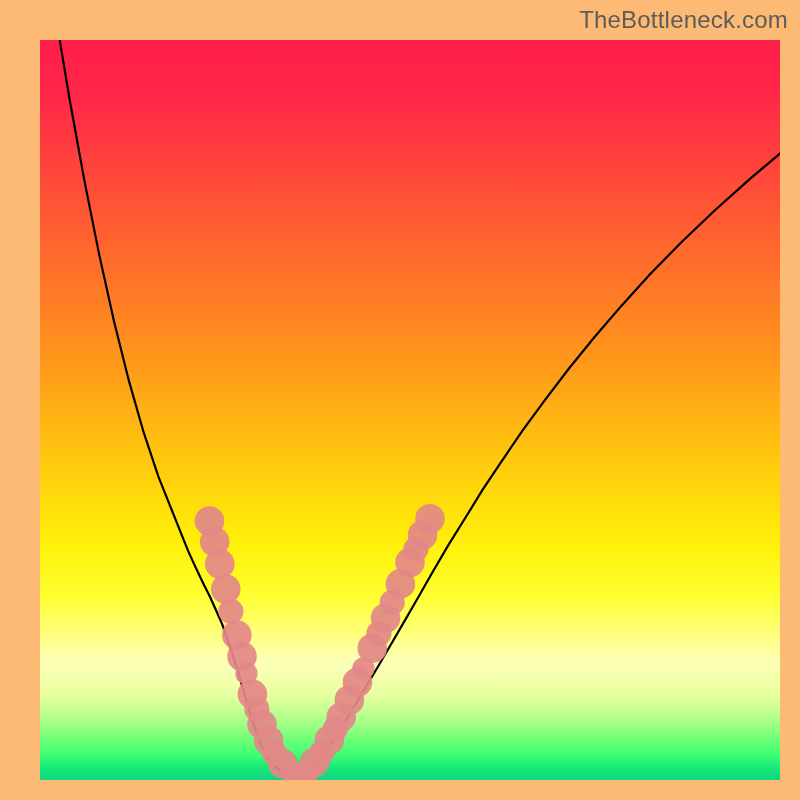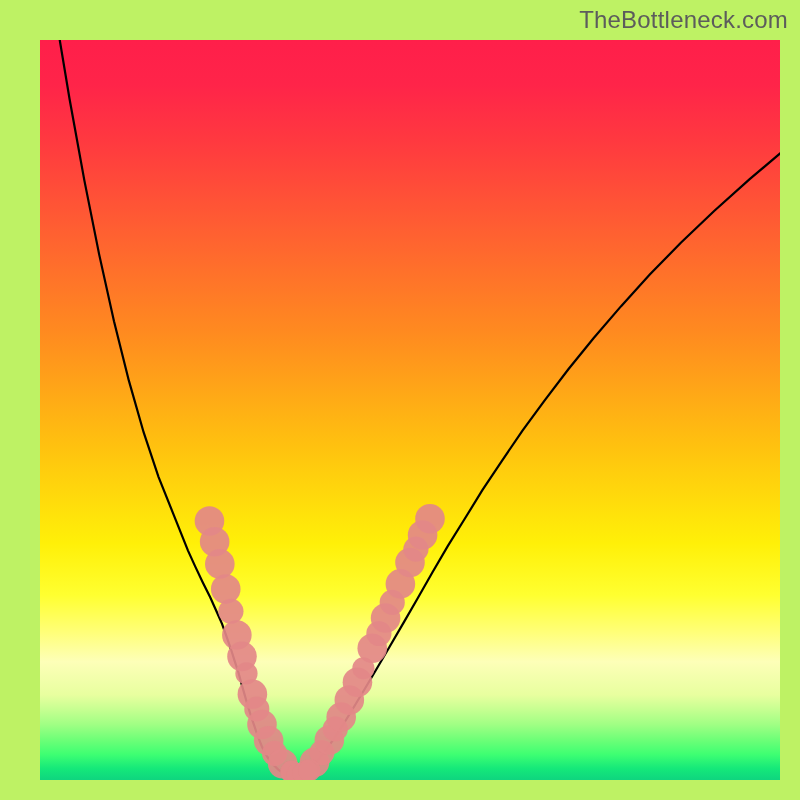--- a/index.html
+++ b/index.html
@@ -10,21 +10,21 @@
     overflow: hidden;
     background: #000;
     font-family: Arial, Helvetica, sans-serif;
   }
   .frame {
     position: absolute;
     left: 0;
     top: 0;
     width: 800px;
     height: 800px;
-    background: #bef264;
+    background: #fdba74;
   }
   .plot-area {
     position: absolute;
     left: 40px;
     top: 40px;
     width: 740px;
     height: 740px;
     overflow: hidden;
   }
   .gradient {

